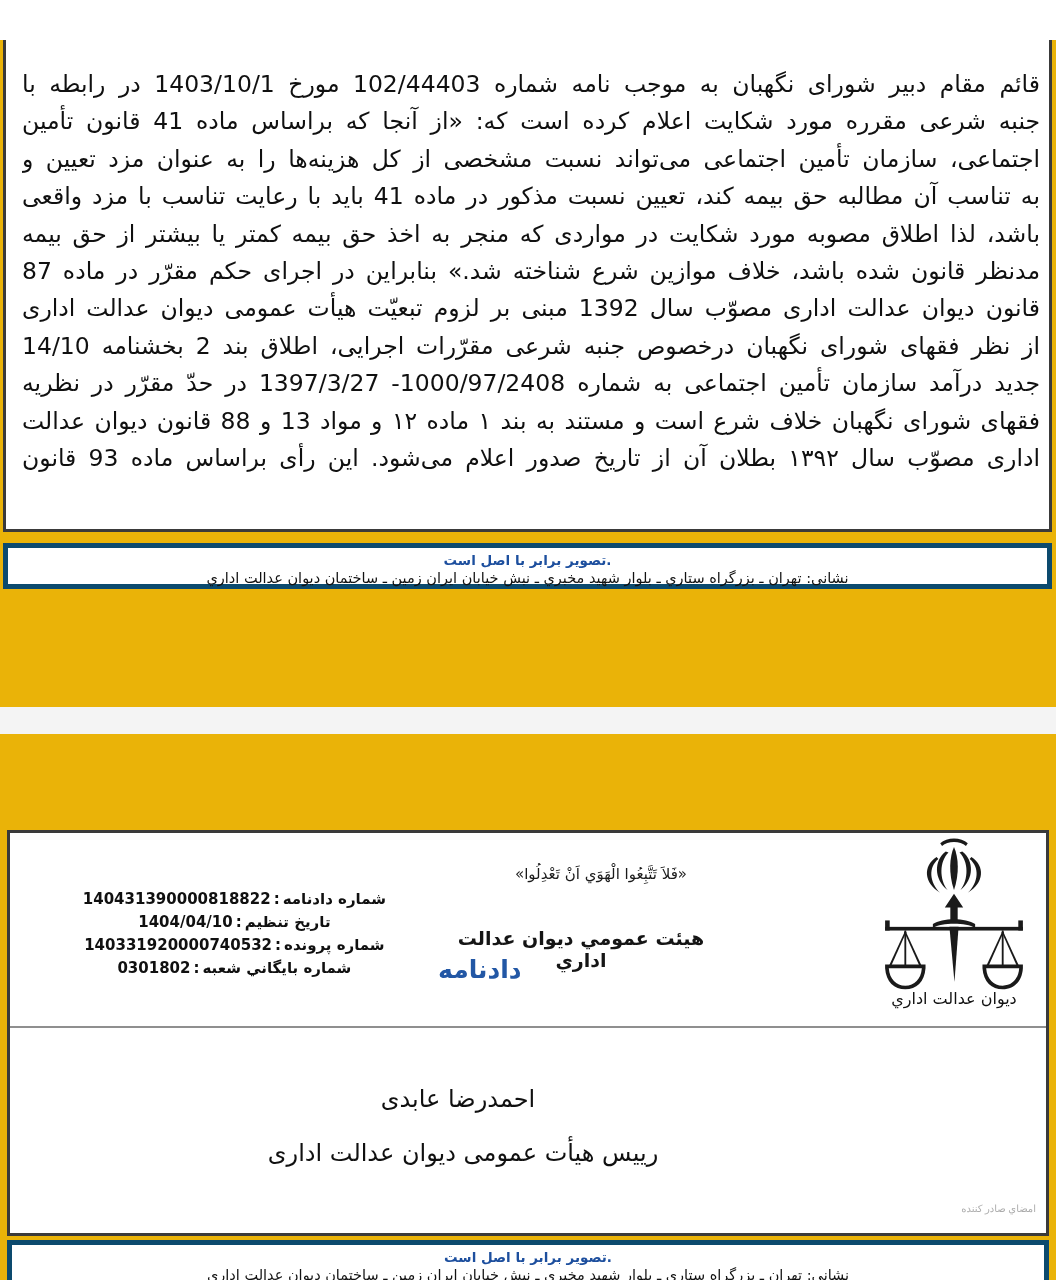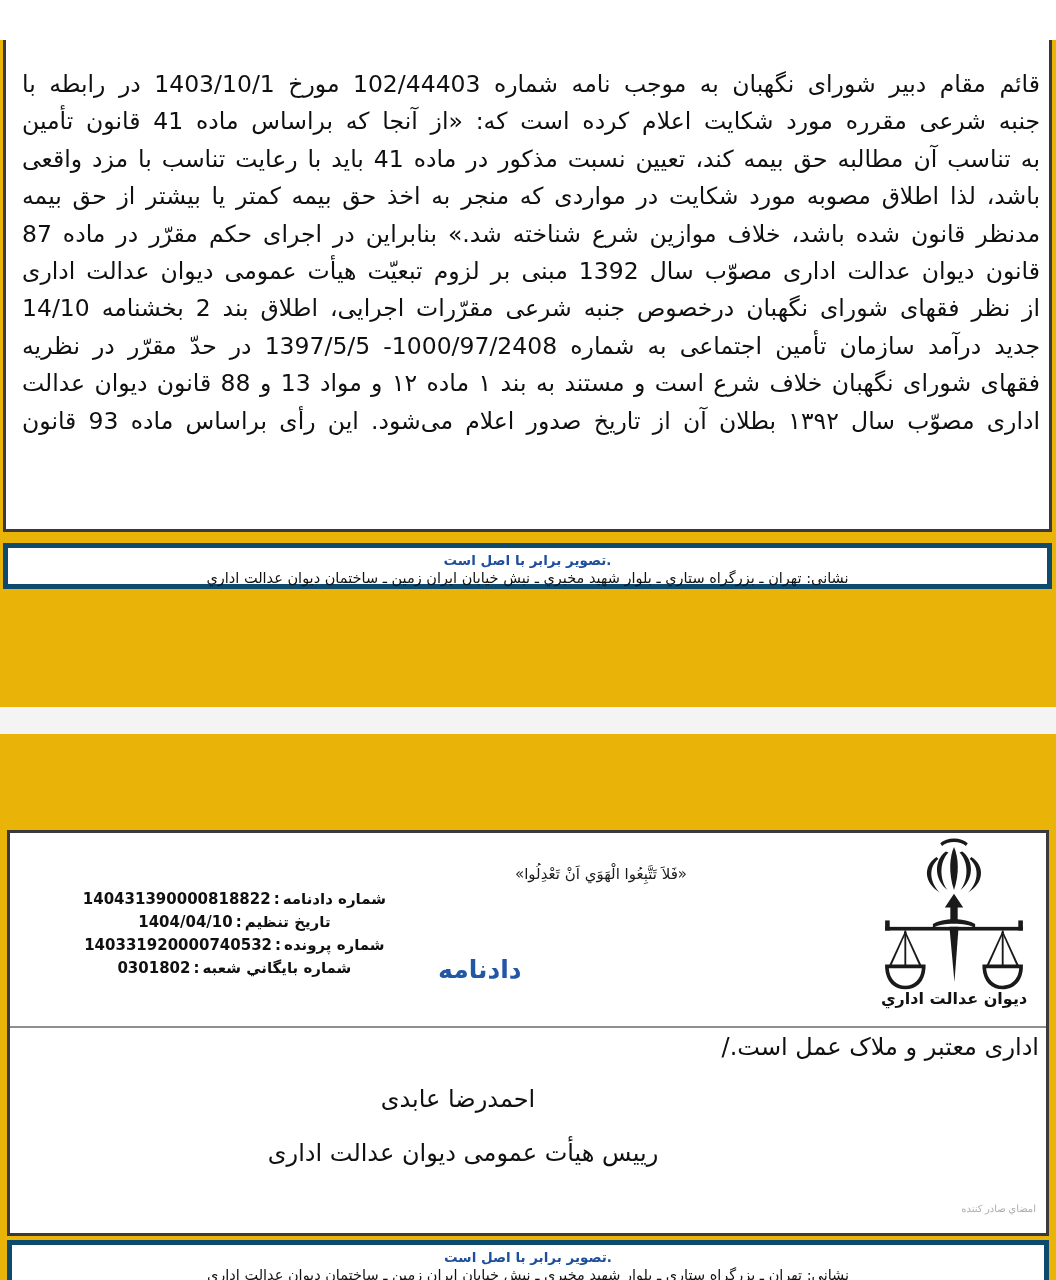--- a/index.html
+++ b/index.html
@@ -30,44 +30,45 @@
          font-size:15px;font-weight:normal;color:#1a1a1a;}
   .org{position:absolute;top:94px;left:421px;width:300px;text-align:center;direction:rtl;
        font-size:19px;font-weight:bold;color:#151515;}
   .doctype{position:absolute;top:122px;left:428px;width:300px;text-align:left;direction:rtl;
            font-size:25px;font-weight:bold;color:#2257a5;}
   .meta{position:absolute;top:55px;right:660px;direction:rtl;text-align:center;}
   .meta-row{font-size:15px;font-weight:bold;line-height:23px;white-space:nowrap;color:#101010;}
   .meta-row .sep{padding:0 3px;}
   .logo{position:absolute;top:2px;right:6px;width:172px;height:190px;text-align:center;}
   .logo svg{display:block;margin:0 auto;}
-  .logo-cap{font-size:16px;font-weight:bold;direction:rtl;margin-top:-4px;color:#111;}
+  .logo-cap{font-size:16px;font-weight:normal;direction:rtl;margin-top:-4px;color:#111;}
   
   .b1{position:absolute;top:200px;right:7px;direction:rtl;font-size:24px;color:#101010;}
   .signer-name{position:absolute;top:252px;left:298px;width:300px;text-align:center;direction:rtl;font-size:24px;color:#101010;}
   .signer-title{position:absolute;top:306px;left:228px;width:450px;text-align:center;direction:rtl;font-size:24px;color:#101010;}
   .sig-ph{position:absolute;top:370px;right:10px;direction:rtl;font-size:10px;color:#acacac;font-family:Liberation Serif, serif;}
 </style>
 </head>
 <body>
 
 <div class="page">
 
   <div class="top-blob"></div>
 
   <div class="doc1">
     <div class="doc1-text">
       <div class="bline">قائم مقام دبیر شورای نگهبان به موجب نامه شماره 102/44403 مورخ 1403/10/1 در رابطه با</div>
       <div class="bline">جنبه شرعی مقرره مورد شکایت اعلام کرده است که: «از آنجا که براساس ماده 41 قانون تأمین</div>
+      <div class="bline">اجتماعی، سازمان تأمین اجتماعی می‌تواند نسبت مشخصی از کل هزینه‌ها را به عنوان مزد تعیین و</div>
       <div class="bline">به تناسب آن مطالبه حق بیمه کند، تعیین نسبت مذکور در ماده 41 باید با رعایت تناسب با مزد واقعی</div>
       <div class="bline">باشد، لذا اطلاق مصوبه مورد شکایت در مواردی که منجر به اخذ حق بیمه کمتر یا بیشتر از حق بیمه</div>
       <div class="bline">مدنظر قانون شده باشد، خلاف موازین شرع شناخته شد.» بنابراین در اجرای حکم مقرّر در ماده 87</div>
       <div class="bline">قانون دیوان عدالت اداری مصوّب سال 1392 مبنی بر لزوم تبعیّت هیأت عمومی دیوان عدالت اداری</div>
       <div class="bline">از نظر فقهای شورای نگهبان درخصوص جنبه شرعی مقرّرات اجرایی، اطلاق بند 2 بخشنامه 14/10</div>
-      <div class="bline">جدید درآمد سازمان تأمین اجتماعی به شماره 1000/97/2408- 1397/5/5 در حدّ مقرّر در نظریه</div>
+      <div class="bline">جدید درآمد سازمان تأمین اجتماعی به شماره 1000/97/2408- 1397/3/27 در حدّ مقرّر در نظریه</div>
       <div class="bline">فقهای شورای نگهبان خلاف شرع است و مستند به بند ۱ ماده ۱۲ و مواد 13 و 88 قانون دیوان عدالت</div>
       <div class="bline">اداری مصوّب سال ۱۳۹۲ بطلان آن از تاریخ صدور اعلام می‌شود. این رأی براساس ماده 93 قانون</div>
     </div>
   </div>
 
   <div class="stamp stamp1">
     <div class="l1">تصویر برابر با اصل است.</div>
     <div class="l2">نشانی:  تهران ـ بزرگراه ستاري ـ بلوار شهید مخبري ـ نبش خیابان ایران زمین ـ ساختمان دیوان عدالت اداري</div>
   </div>
 
@@ -85,20 +86,21 @@
         </div>
         <div class="meta-row">
           <span>شماره پرونده</span><span class="sep">:</span><span>140331920000740532</span>
         </div>
         <div class="meta-row">
           <span>شماره بايگاني شعبه</span><span class="sep">:</span><span>0301802</span>
         </div>
       </div>
 
       <div class="verse">«فَلاَ تَتَّبِعُوا الْهَوَي اَنْ تَعْدِلُوا»</div>
+      <div class="org">هيئت عمومي ديوان عدالت اداري</div>
       <div class="doctype">دادنامه</div>
 
       <div class="logo">
         <svg width="160" height="158" viewBox="0 0 170 172" xmlns="http://www.w3.org/2000/svg" fill="#1a1a1a" stroke="none">
 
           <path d="M70,9 C77,2 93,2 100,9 L98,12 C92,6 78,6 72,12 Z"></path>
           <path d="M85,13 C90,24 91,42 85,60 C79,42 80,24 85,13 Z"></path>
           <path d="M76,18 C63,28 63,48 78,60 C69,48 69,29 79,19 Z"></path>
           <path d="M66,24 C51,34 52,52 70,63 C58,51 57,35 68,26 Z"></path>
           <path d="M94,18 C107,28 107,48 92,60 C101,48 101,29 91,19 Z"></path>
@@ -123,21 +125,20 @@
           <path d="M138,104 L120,143 L122,144 L139,106 Z"></path>
           <path d="M138,104 L156,143 L154,144 L137,106 Z"></path>
           <rect x="137" y="104" width="2" height="40"></rect>
 
           <path d="M116,141 L160,141 L160,145 C159,160 150,168 138,168 C126,168 117,160 116,145 Z M120,145 C121,157 128,164 138,164 C148,164 155,157 156,145 Z"></path>
         </svg>
         <div class="logo-cap">ديوان عدالت اداري</div>
       </div>
     </div>
 
-    <div class="b1">اداری معتبر و ملاک عمل است./</div>
     <div class="signer-name">احمدرضا عابدی</div>
     <div class="signer-title">رییس هیأت عمومی دیوان عدالت اداری</div>
     <div class="sig-ph">امضاي صادر كننده</div>
   </div>
 
   <div class="stamp stamp2">
     <div class="l1">تصویر برابر با اصل است.</div>
     <div class="l2">نشانی:  تهران ـ بزرگراه ستاري ـ بلوار شهید مخبري ـ نبش خیابان ایران زمین ـ ساختمان دیوان عدالت اداري</div>
   </div>
 

